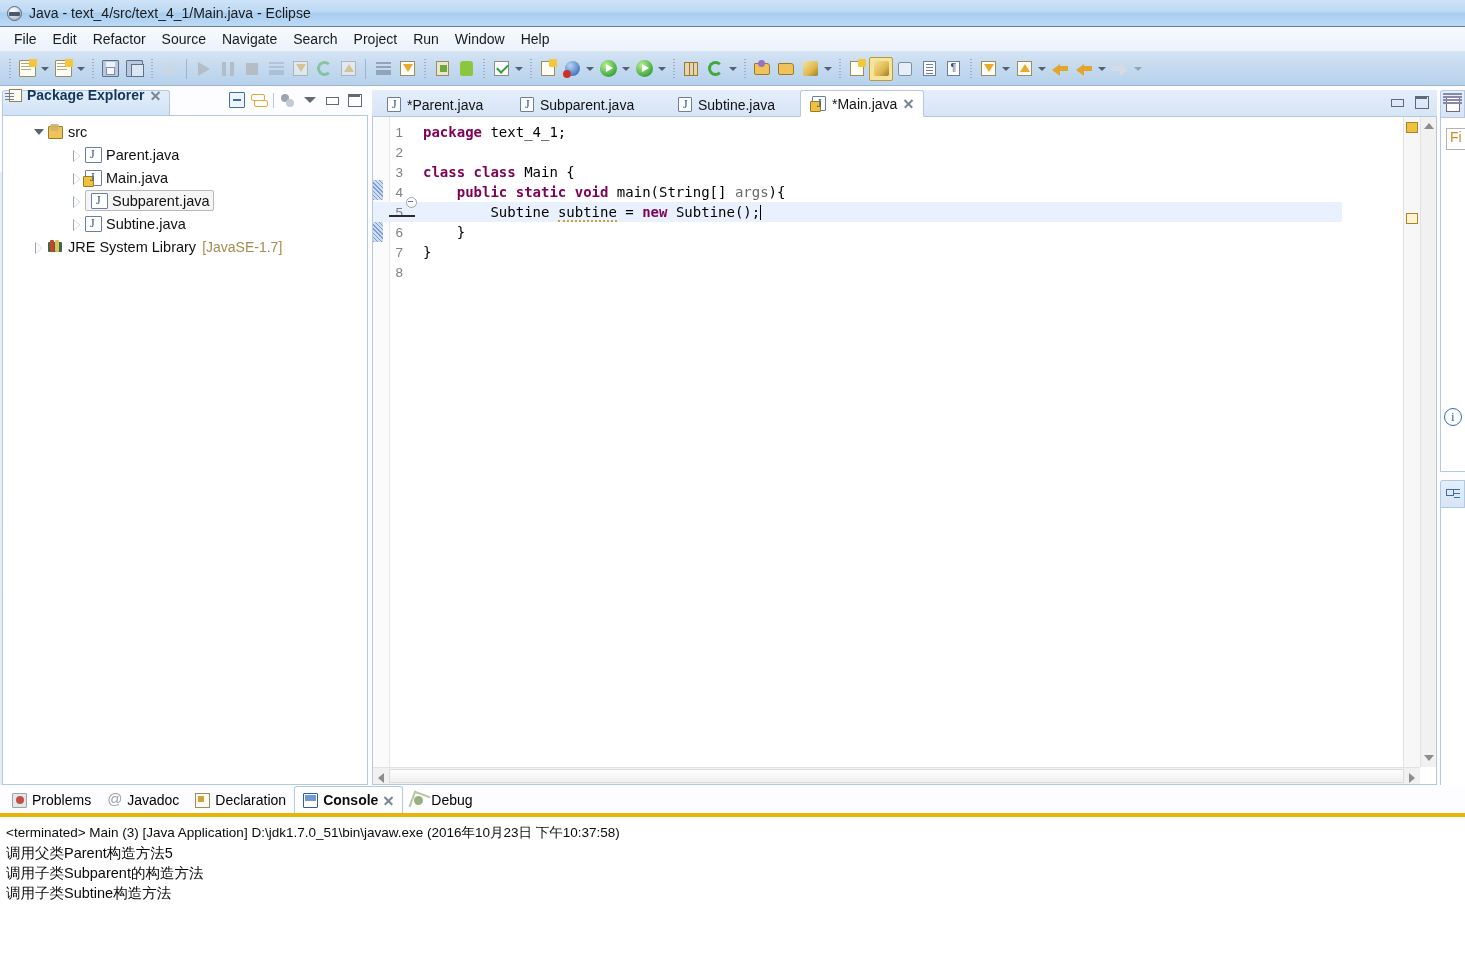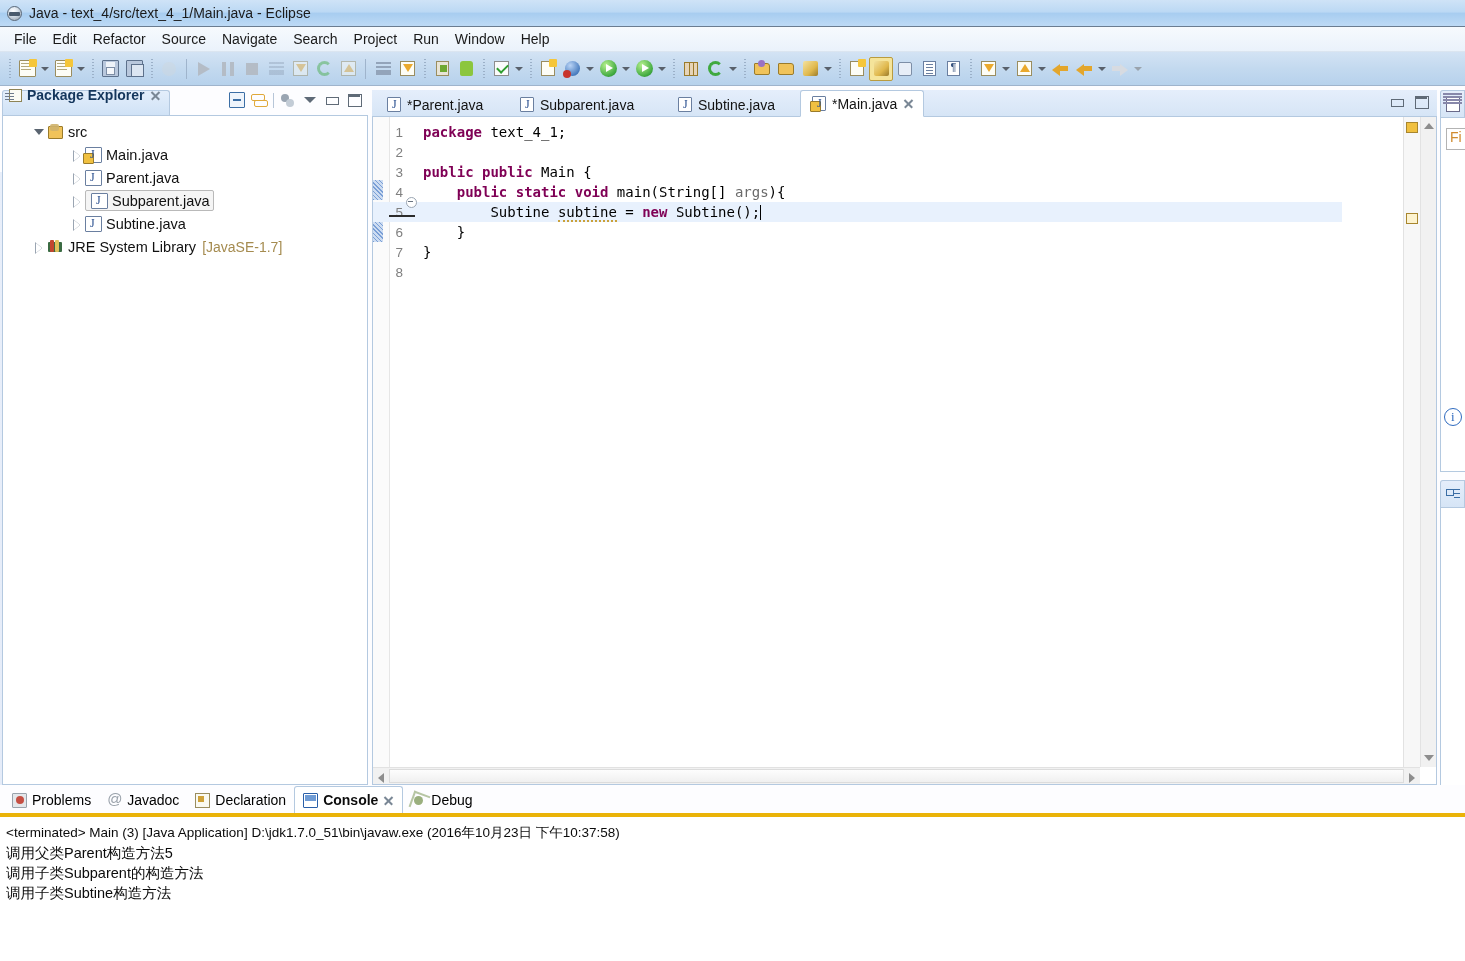--- a/index.html
+++ b/index.html
@@ -506,28 +506,28 @@
 
           <div class="trow" style="padding-left:28px">
             <span class="twist open"></span>
             <span class="ti ti-src"></span>
             <span class="tlabel2">src</span>
           </div>
 
 
           <div class="trow" style="padding-left:66px">
             <span class="twist closed"></span>
+            <span class="ti ti-java"></span>
+            <span class="tlabel2">Parent.java</span>
+          </div>
+
+          <div class="trow" style="padding-left:66px">
+            <span class="twist closed"></span>
             <span class="ti ti-java warn"></span>
             <span class="tlabel2">Main.java</span>
-          </div>
-
-          <div class="trow" style="padding-left:66px">
-            <span class="twist closed"></span>
-            <span class="ti ti-java"></span>
-            <span class="tlabel2">Parent.java</span>
           </div>
 
           <div class="trow" style="padding-left:66px">
             <span class="twist closed"></span>
             <span class="sel-box" style="display:flex;align-items:center;height:21px">
               <span class="ti ti-java"></span>
               <span class="tlabel2">Subparent.java</span>
             </span>
           </div>
 
@@ -587,21 +587,21 @@
             <span class="ctext"><span class="kw">package</span><span class="plain"> text_4_1;</span></span>
           </div>
           <div class="codeline">
             <span class="ln">2</span>
             <span class="fold"></span>
             <span class="ctext"></span>
           </div>
           <div class="codeline">
             <span class="ln">3</span>
             <span class="fold"></span>
-            <span class="ctext"><span class="kw">public public</span><span class="plain"> Main {</span></span>
+            <span class="ctext"><span class="kw">class class</span><span class="plain"> Main {</span></span>
           </div>
           <div class="codeline">
             <span class="ln">4</span>
             <span class="fold minus"></span>
             <span class="ctext">    <span class="kw">public static void</span><span class="plain"> main(String[] </span><span class="param">args</span><span class="plain">){</span></span>
           </div>
           <div class="codeline hl-line" style="margin-left:-34px;padding-left:34px;width:1003px">
             <span class="ln">5</span>
             <span class="fold"></span>
             <span class="ctext">        <span class="plain">Subtine </span><span class="squig" style="color:#000">subtine</span><span class="plain"> = </span><span class="kw">new</span><span class="plain"> Subtine();</span><span class="caret"></span></span>

